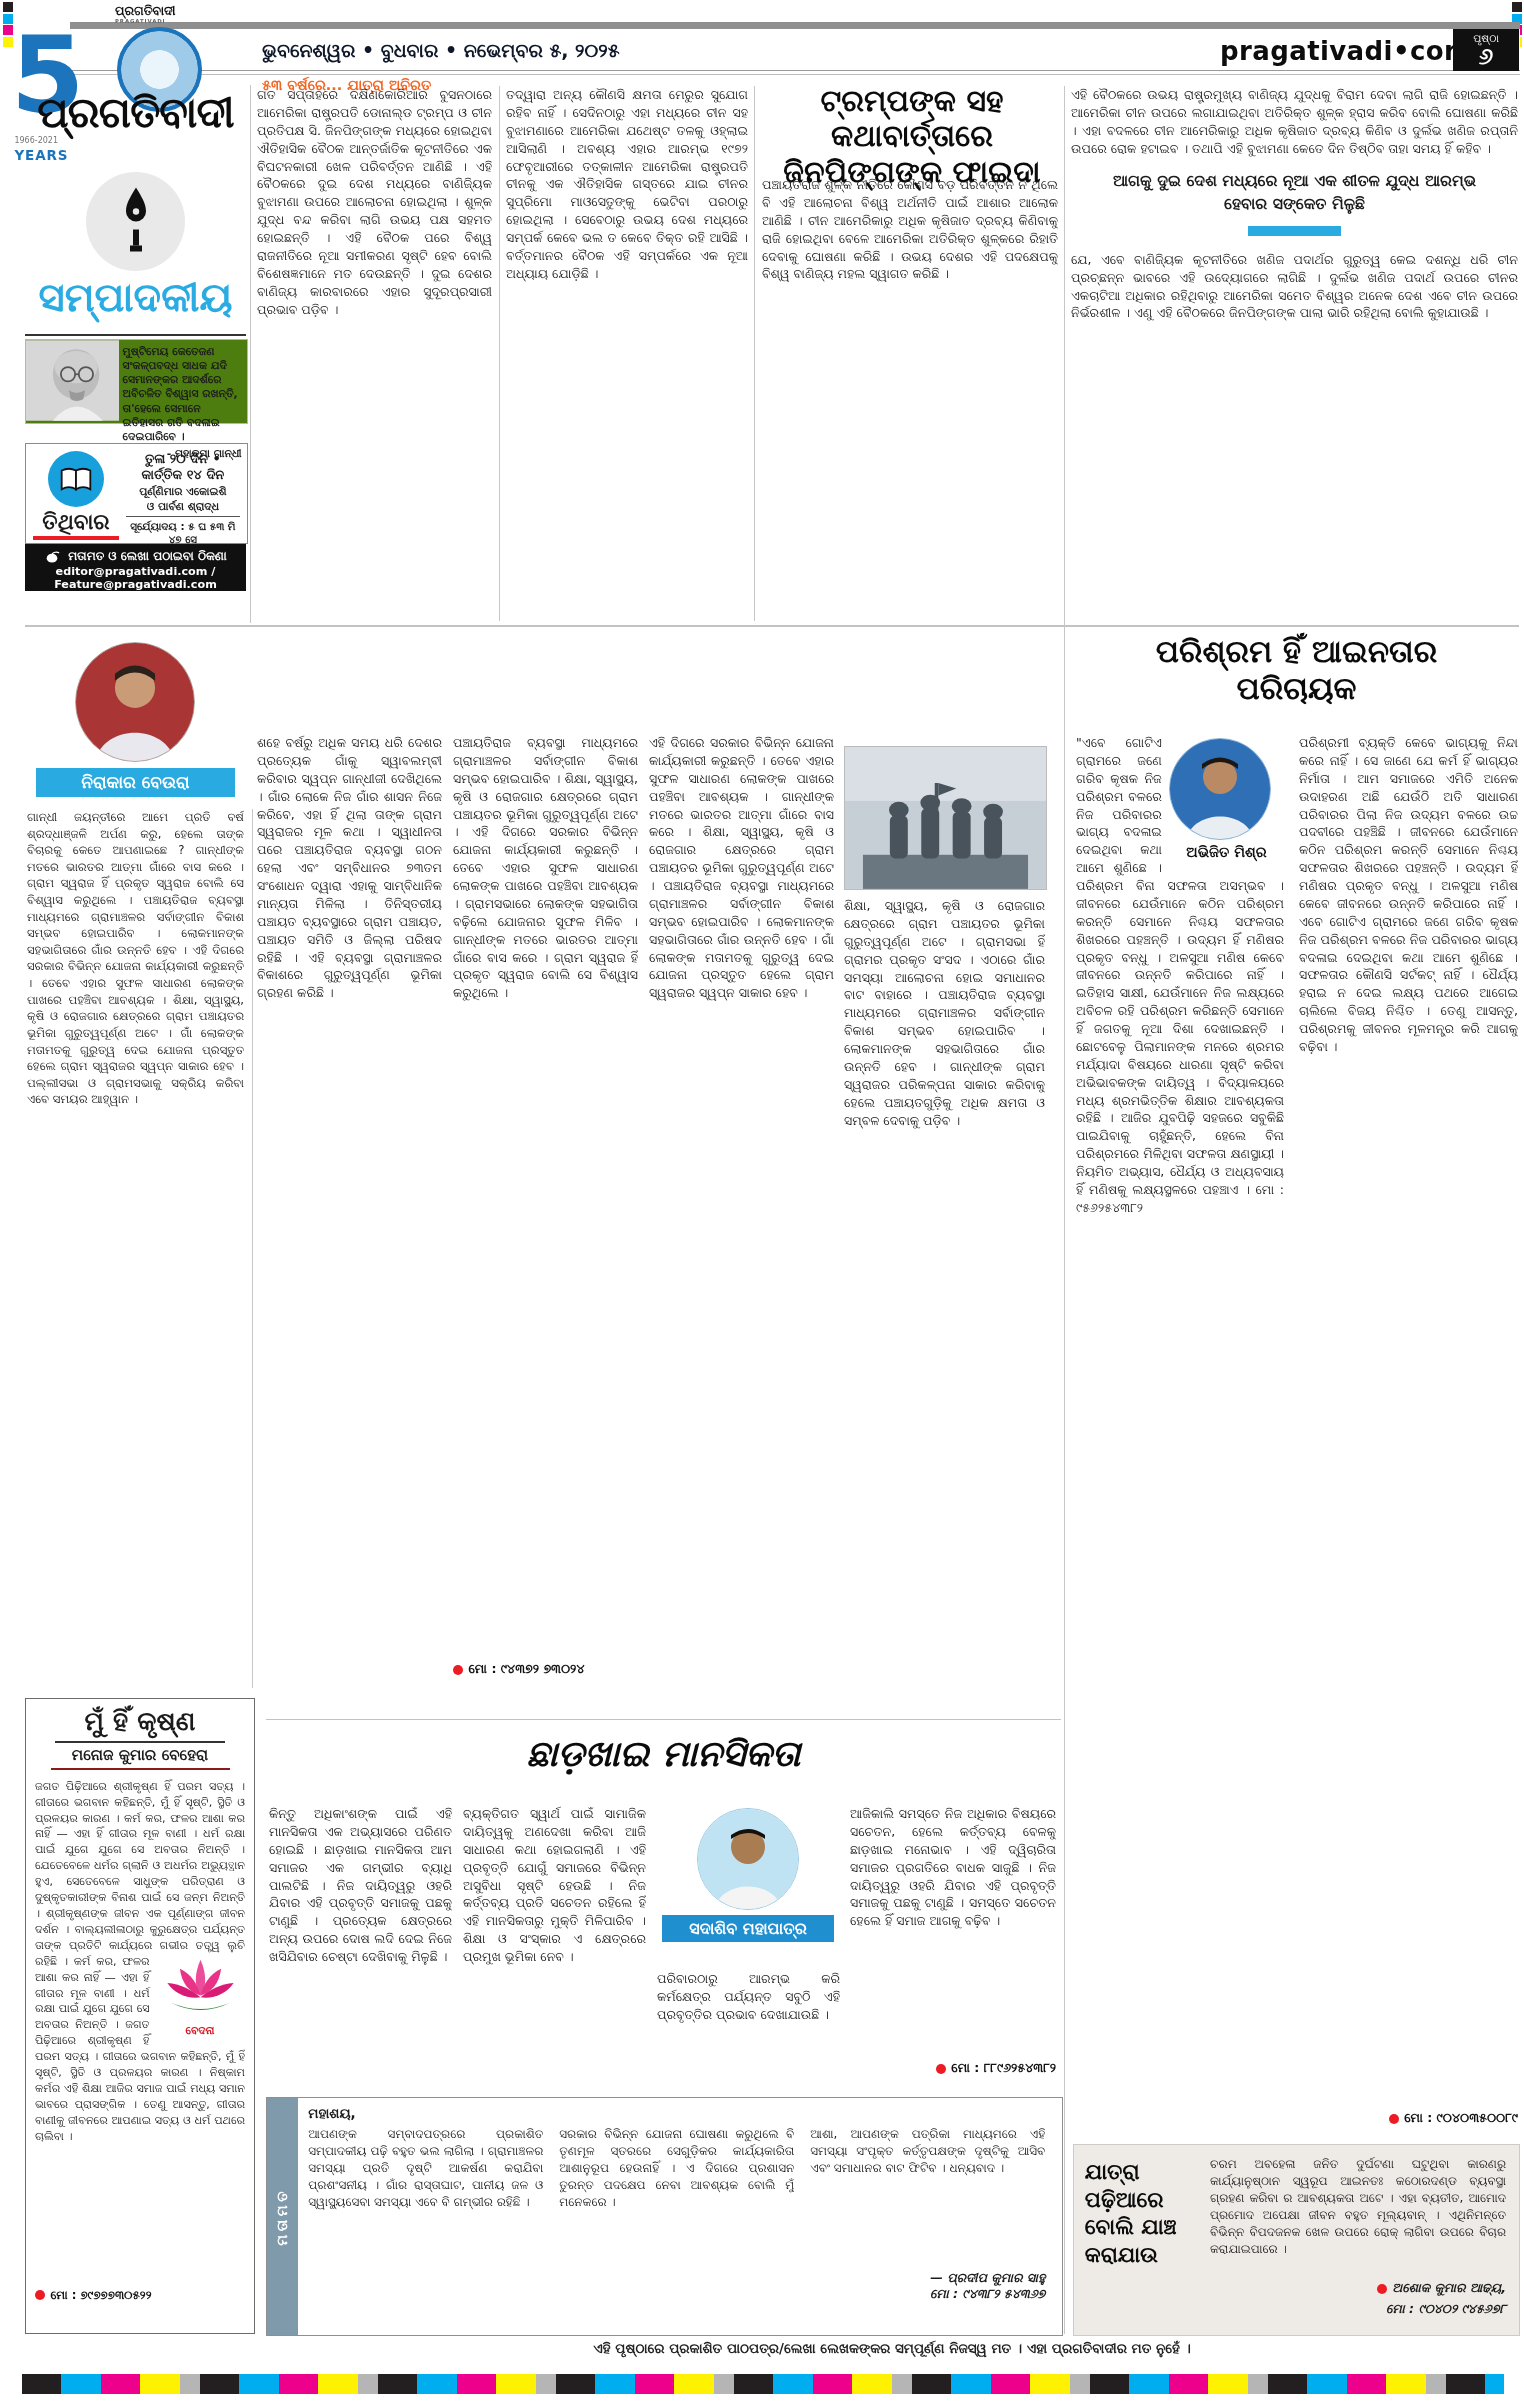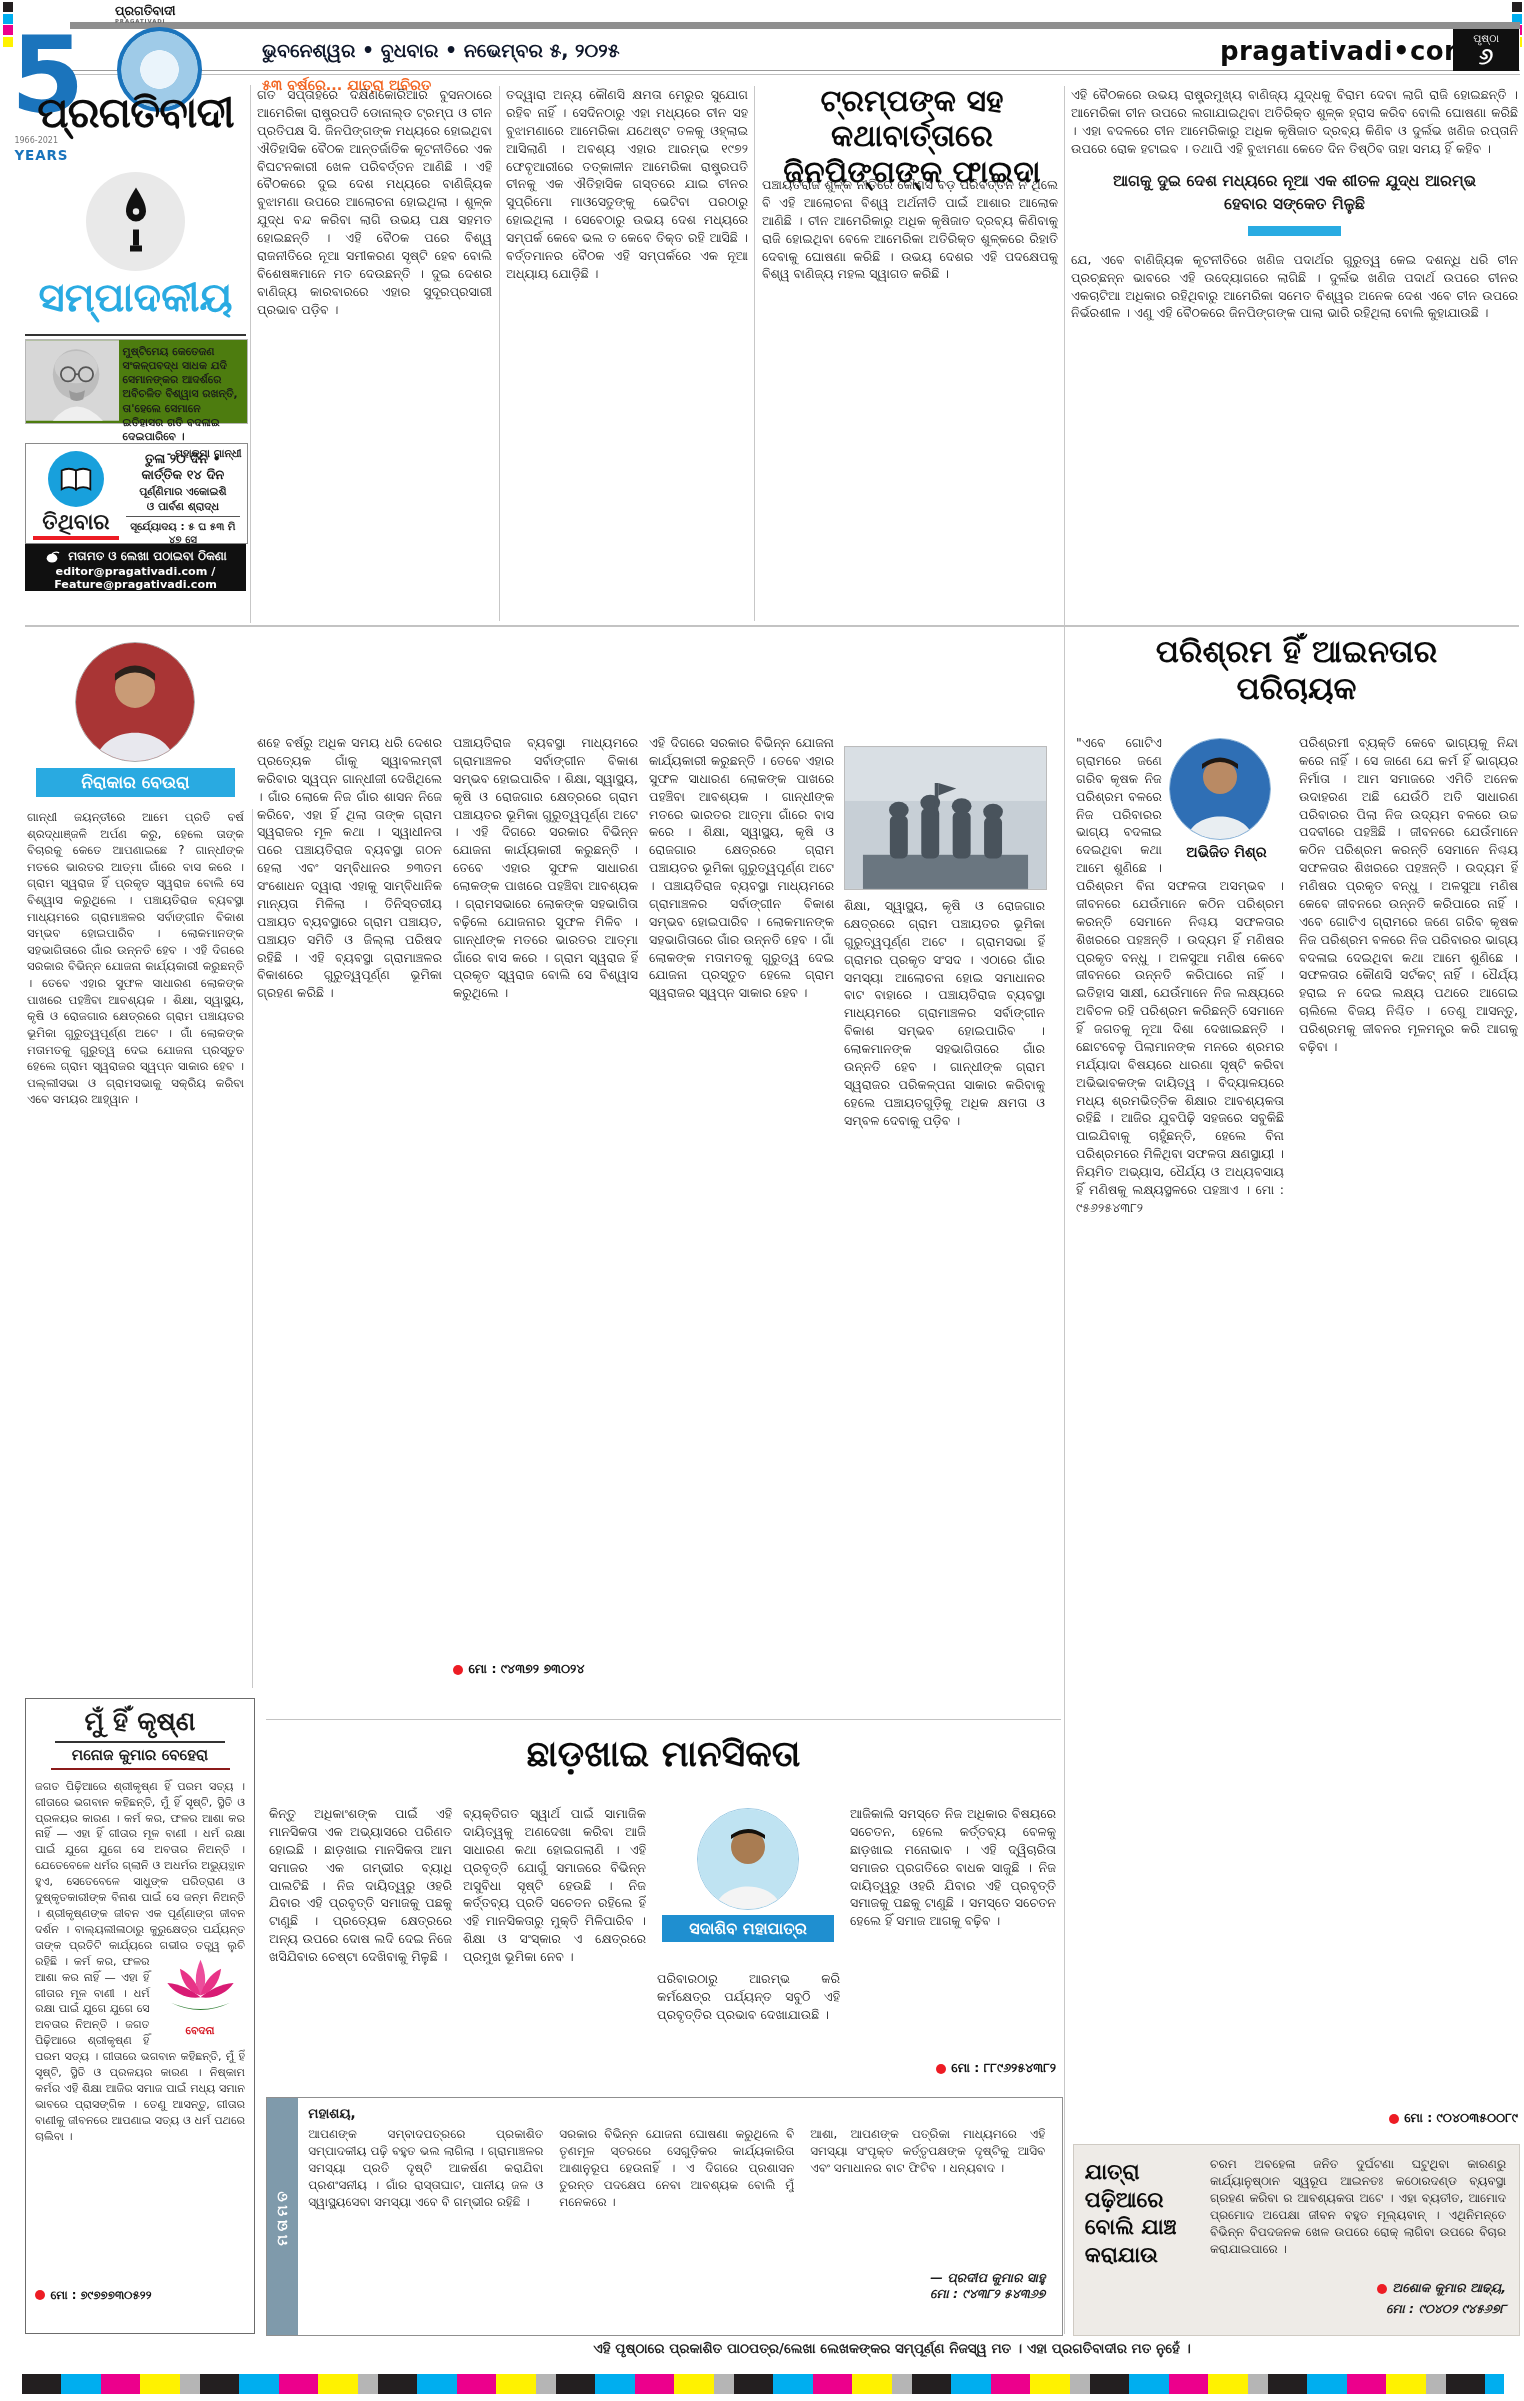--- a/index.html
+++ b/index.html
@@ -272,21 +272,21 @@
           <path d="M10 52 Q43 66 76 52 Q60 60 43 60 Q26 60 10 52 Z" fill="#2e7d32"></path>
         </svg>
         <span class="lotus-label" style="display:block;">ବେଦନା</span>
       </span>
       <span>କର୍ମ କର, ଫଳର ଆଶା କର ନାହିଁ — ଏହା ହିଁ ଗୀତାର ମୂଳ ବାଣୀ । ଧର୍ମ ରକ୍ଷା ପାଇଁ ଯୁଗେ ଯୁଗେ ସେ ଅବତାର ନିଅନ୍ତି । ଜଗତ ପିଢ଼ିଆରେ ଶ୍ରୀକୃଷ୍ଣ ହିଁ ପରମ ସତ୍ୟ । ଗୀତାରେ ଭଗବାନ କହିଛନ୍ତି, ମୁଁ ହିଁ ସୃଷ୍ଟି, ସ୍ଥିତି ଓ ପ୍ରଳୟର କାରଣ । ନିଷ୍କାମ କର୍ମର ଏହି ଶିକ୍ଷା ଆଜିର ସମାଜ ପାଇଁ ମଧ୍ୟ ସମାନ ଭାବରେ ପ୍ରାସଙ୍ଗିକ । ତେଣୁ ଆସନ୍ତୁ, ଗୀତାର ବାଣୀକୁ ଜୀବନରେ ଆପଣାଇ ସତ୍ୟ ଓ ଧର୍ମ ପଥରେ ଚାଲିବା ।</span>
     </div>
     <div class="contact-line" style="margin:7.2px 9px 0 9px;font-size:11.7px;"><span class="red-dot"></span><span>ମୋ : ୭୯୭୭୭୩୦୫୨୨</span></div>
   </div>
 
   <div class="hairline-h" style="left:266px;top:1719px;width:795px;height:0.9px;"></div>
-  <div class="abs sub-headline" style="left:266px;top:1733px;width:795px;">ଛାଡ଼ଖାଇ ମାନସିକତା</div>
+  <div class="abs sub-headline" style="left:266px;top:1733px;width:795px;font-style:italic;">ଛାଡ଼ଖାଇ ମାନସିକତା</div>
   <div class="abs body-text" style="left:269px;top:1805px;width:183px;height:283px;">କିନ୍ତୁ ଅଧିକାଂଶଙ୍କ ପାଇଁ ଏହି ମାନସିକତା ଏକ ଅଭ୍ୟାସରେ ପରିଣତ ହୋଇଛି । ଛାଡ଼ଖାଇ ମାନସିକତା ଆମ ସମାଜର ଏକ ଗମ୍ଭୀର ବ୍ୟାଧି ପାଲଟିଛି । ନିଜ ଦାୟିତ୍ୱରୁ ଓହରି ଯିବାର ଏହି ପ୍ରବୃତ୍ତି ସମାଜକୁ ପଛକୁ ଟାଣୁଛି । ପ୍ରତ୍ୟେକ କ୍ଷେତ୍ରରେ ଅନ୍ୟ ଉପରେ ଦୋଷ ଲଦି ଦେଇ ନିଜେ ଖସିଯିବାର ଚେଷ୍ଟା ଦେଖିବାକୁ ମିଳୁଛି ।</div>
   <div class="abs body-text" style="left:463px;top:1805px;width:183px;height:283px;">ବ୍ୟକ୍ତିଗତ ସ୍ୱାର୍ଥ ପାଇଁ ସାମାଜିକ ଦାୟିତ୍ୱକୁ ଅଣଦେଖା କରିବା ଆଜି ସାଧାରଣ କଥା ହୋଇଗଲାଣି । ଏହି ପ୍ରବୃତ୍ତି ଯୋଗୁଁ ସମାଜରେ ବିଭିନ୍ନ ଅସୁବିଧା ସୃଷ୍ଟି ହେଉଛି । ନିଜ କର୍ତ୍ତବ୍ୟ ପ୍ରତି ସଚେତନ ରହିଲେ ହିଁ ଏହି ମାନସିକତାରୁ ମୁକ୍ତି ମିଳିପାରିବ । ଶିକ୍ଷା ଓ ସଂସ୍କାର ଏ କ୍ଷେତ୍ରରେ ପ୍ରମୁଖ ଭୂମିକା ନେବ ।</div>
   <div class="abs" style="left:660px;top:1808px;width:176px;height:151px;text-align:center;">
     <svg width="100" height="100" viewBox="0 0 100 100" class="author-photo" style="margin:0 auto;border:0.9px solid #9cc9e3;border-radius:50%;">
       <rect width="100" height="100" fill="#bfe3f2"></rect>
       <circle cx="50" cy="38" r="17" fill="#a97c52"></circle>
       <path d="M33 30 Q50 18 67 30 L67 26 Q50 14 33 26 Z" fill="#14100c"></path>
       <path d="M16 100 C24 70 76 70 84 100 Z" fill="#f4f4f4"></path>
     </svg>
     <div class="author-namebox" style="margin:5.4px 1.8px 0 1.8px;height:27px;line-height:27px;font-size:16px;background:#1f8fd0;">ସଦାଶିବ ମହାପାତ୍ର</div>

